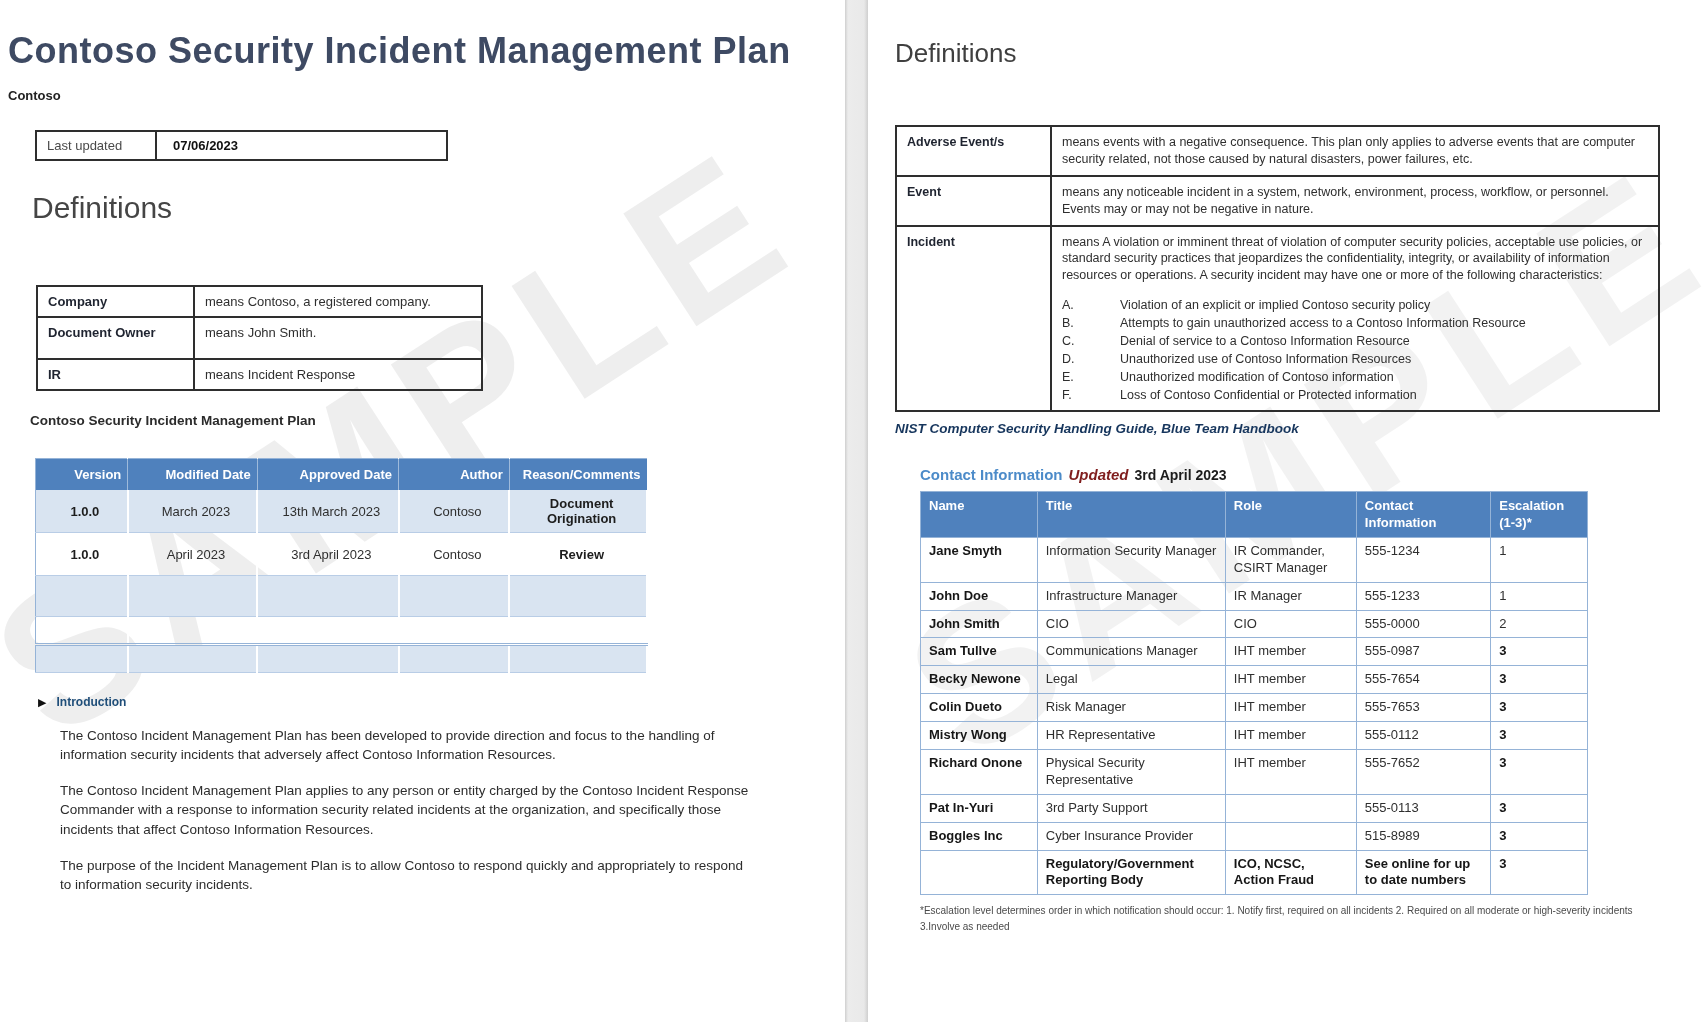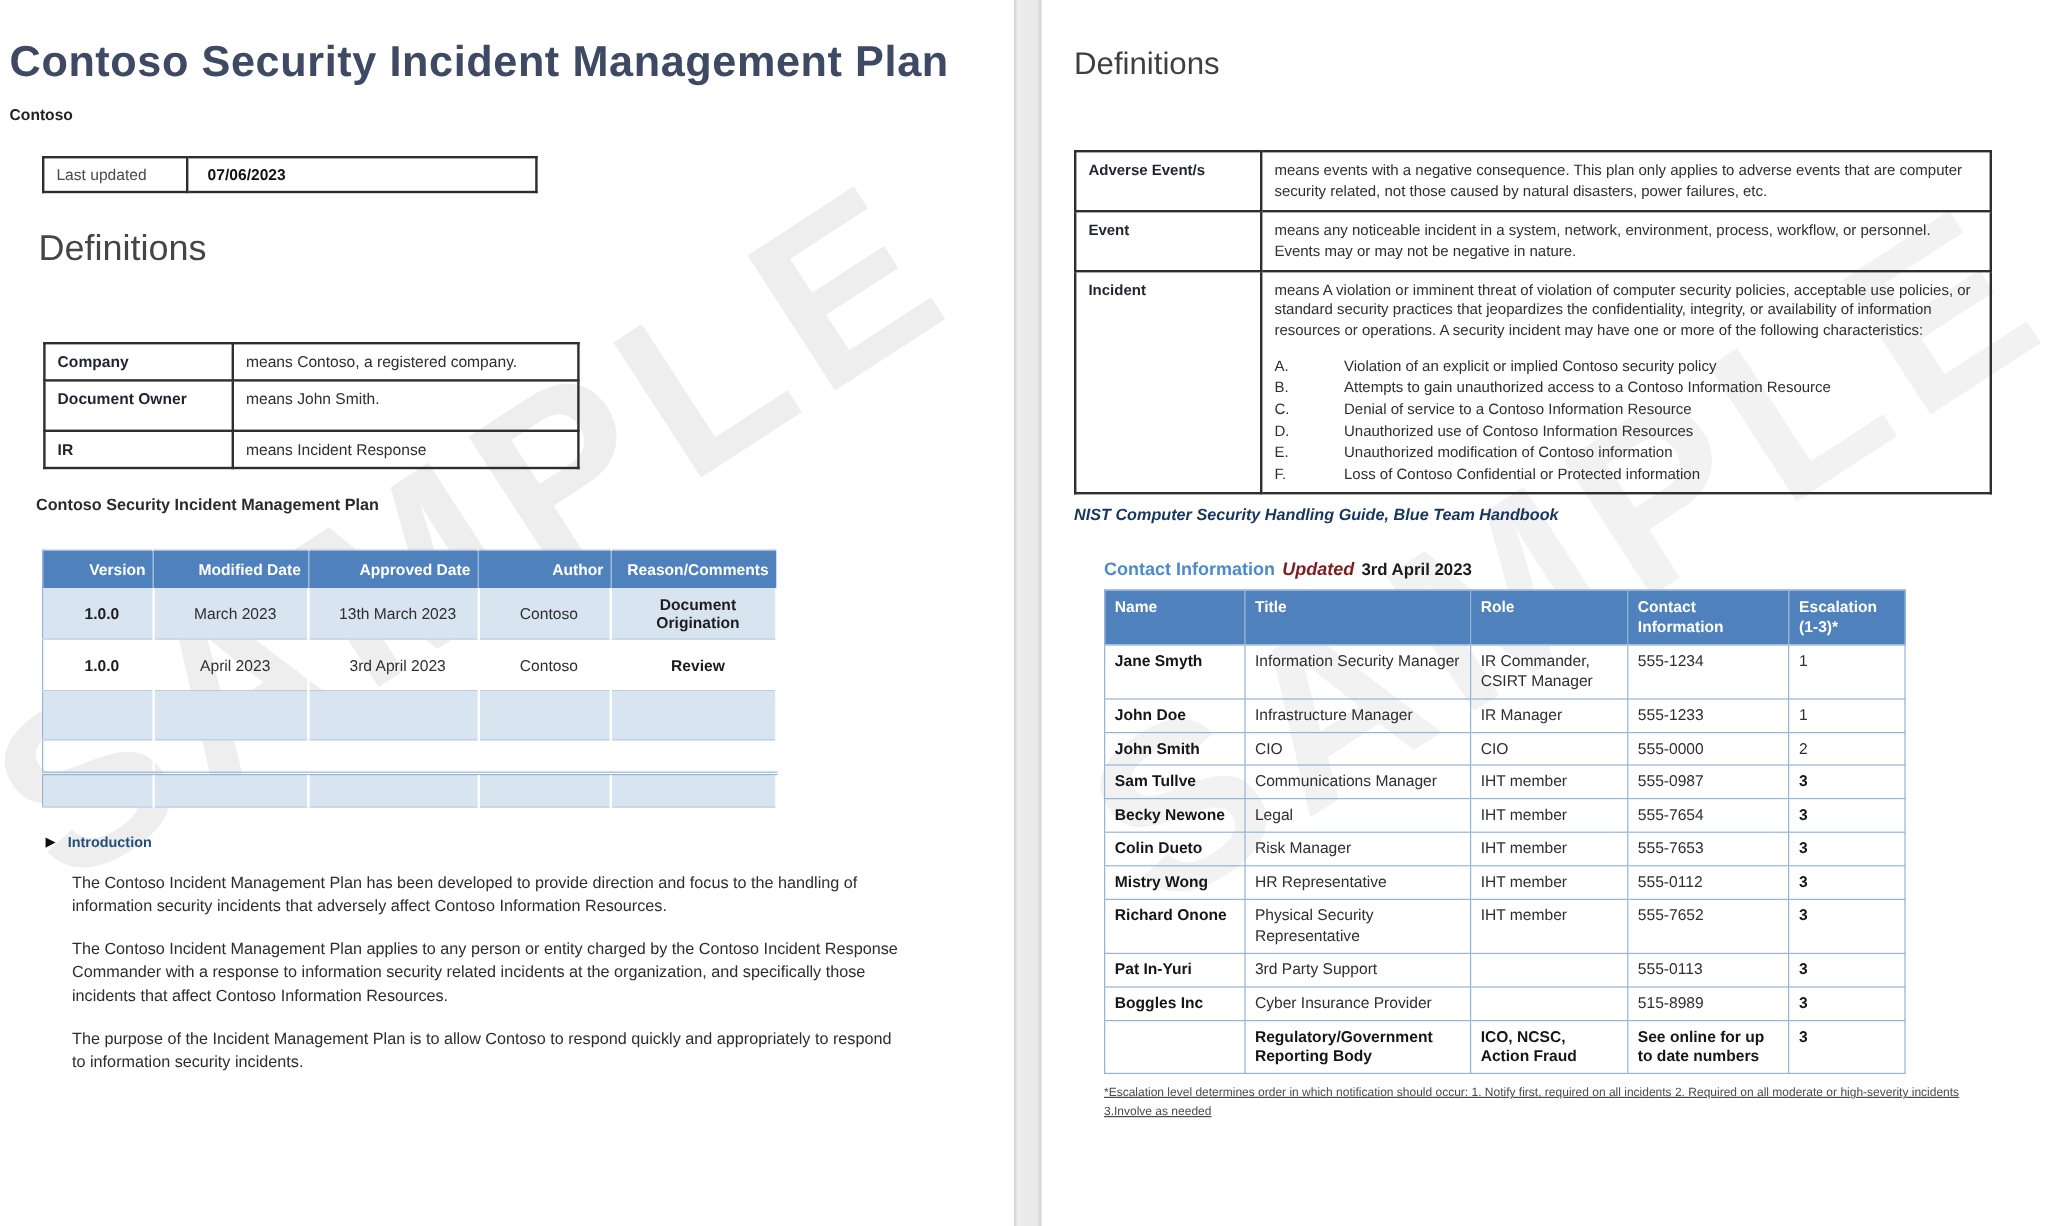--- a/index.html
+++ b/index.html
@@ -62,21 +62,21 @@
   .contact-head .blue{color:#4c8bc9;}
   .contact-head .upd{font-style:italic;color:#7f1d1d;margin-left:6px;}
   .contact-head .date{color:#1c1c1c;margin-left:6px;font-size:14px;}
   .contact{margin:8px 0 0 52px;width:668px;border-collapse:collapse;font-size:13px;}
   .contact th{background:#4f81bd;color:#fff;font-weight:700;text-align:left;vertical-align:top;
     padding:6px 8px;border:1px solid #95b3d7;line-height:1.25;}
   .contact td{border:1px solid #95b3d7;padding:5px 8px;vertical-align:top;line-height:1.3;background:transparent;}
   .contact .name{font-weight:700;color:#161616;}
   .contact .b{font-weight:700;color:#161616;}
   .cc-name{width:150px;} .cc-title{width:195px;} .cc-role{width:155px;} .cc-contact{width:165px;} .cc-esc{width:95px;}
-  .footnote{margin:8px 0 0 52px;width:724px;font-size:10px;color:#4a4a4a;line-height:1.6;text-decoration:underline;}
+  .footnote{margin:8px 0 0 52px;width:724px;font-size:10px;color:#4a4a4a;line-height:1.6;}
 </style>
 </head>
 <body>
 
 <div class="page" id="page-left">
   <div class="wm">SAMPLE</div>
   <div class="content">
     <div class="doc-title">Contoso Security Incident Management Plan</div>
     <div class="org">Contoso</div>
 

